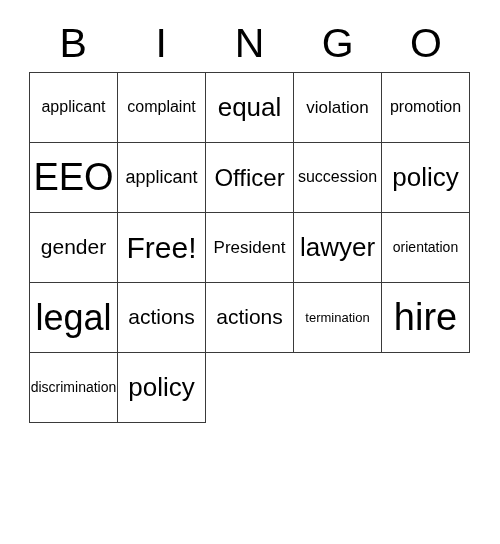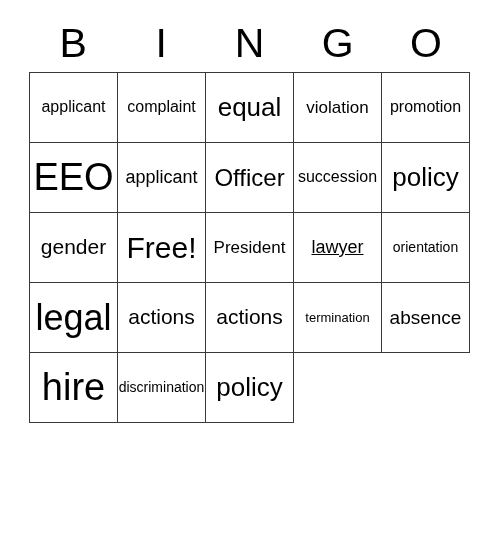--- a/index.html
+++ b/index.html
@@ -123,43 +123,40 @@
     <div class="cell">
         <span class="cell-text" style="font-size: 21px;">gender</span>
       </div>
     <div class="cell">
         <span class="cell-text" style="font-size: 30px;">Free!</span>
       </div>
     <div class="cell">
         <span class="cell-text" style="font-size: 17px;">President</span>
       </div>
     <div class="cell">
-        <span class="cell-text" style="font-size: 18px; text-decoration: underline;">lawyer</span>
+        <span class="cell-text" style="font-size: 26px;">lawyer</span>
       </div>
 
     <div class="cell">
         <span class="cell-text" style="font-size: 14px;">orientation</span>
       </div>
     <div class="cell">
         <span class="cell-text" style="font-size: 36px;">legal</span>
       </div>
     <div class="cell">
         <span class="cell-text" style="font-size: 21px;">actions</span>
       </div>
     <div class="cell">
         <span class="cell-text" style="font-size: 21px;">actions</span>
       </div>
     <div class="cell">
         <span class="cell-text" style="font-size: 13px;">termination</span>
       </div>
 
     <div class="cell">
-        <span class="cell-text" style="font-size: 19px;">absence</span>
-      </div>
-    <div class="cell">
         <span class="cell-text" style="font-size: 38px;">hire</span>
       </div>
     <div class="cell">
         <span class="cell-text" style="font-size: 14px;">discrimination</span>
       </div>
     <div class="cell">
         <span class="cell-text" style="font-size: 26px;">policy</span>
       </div>
 
   </div>

